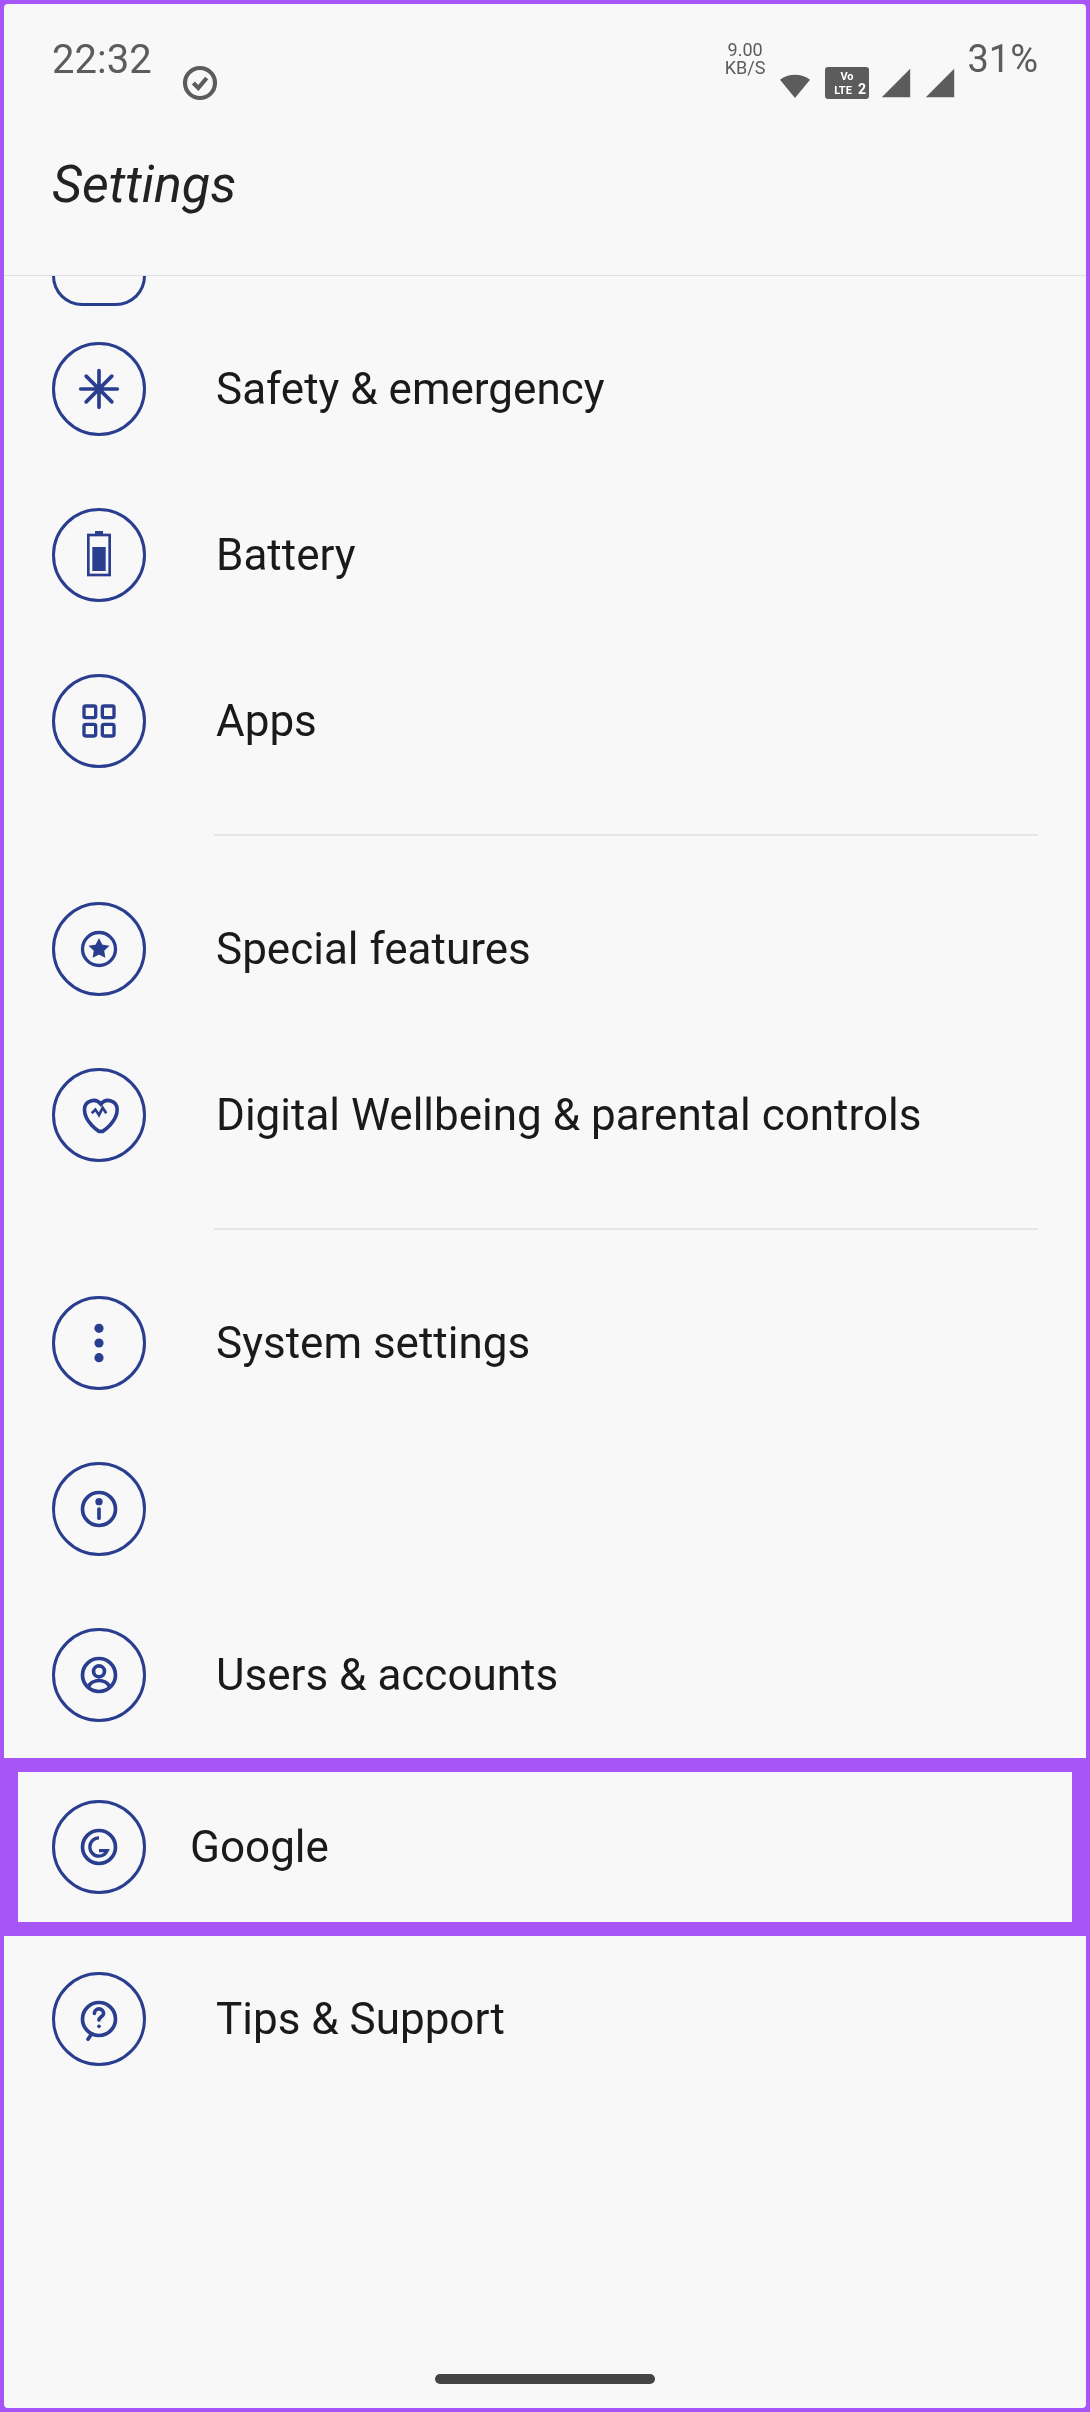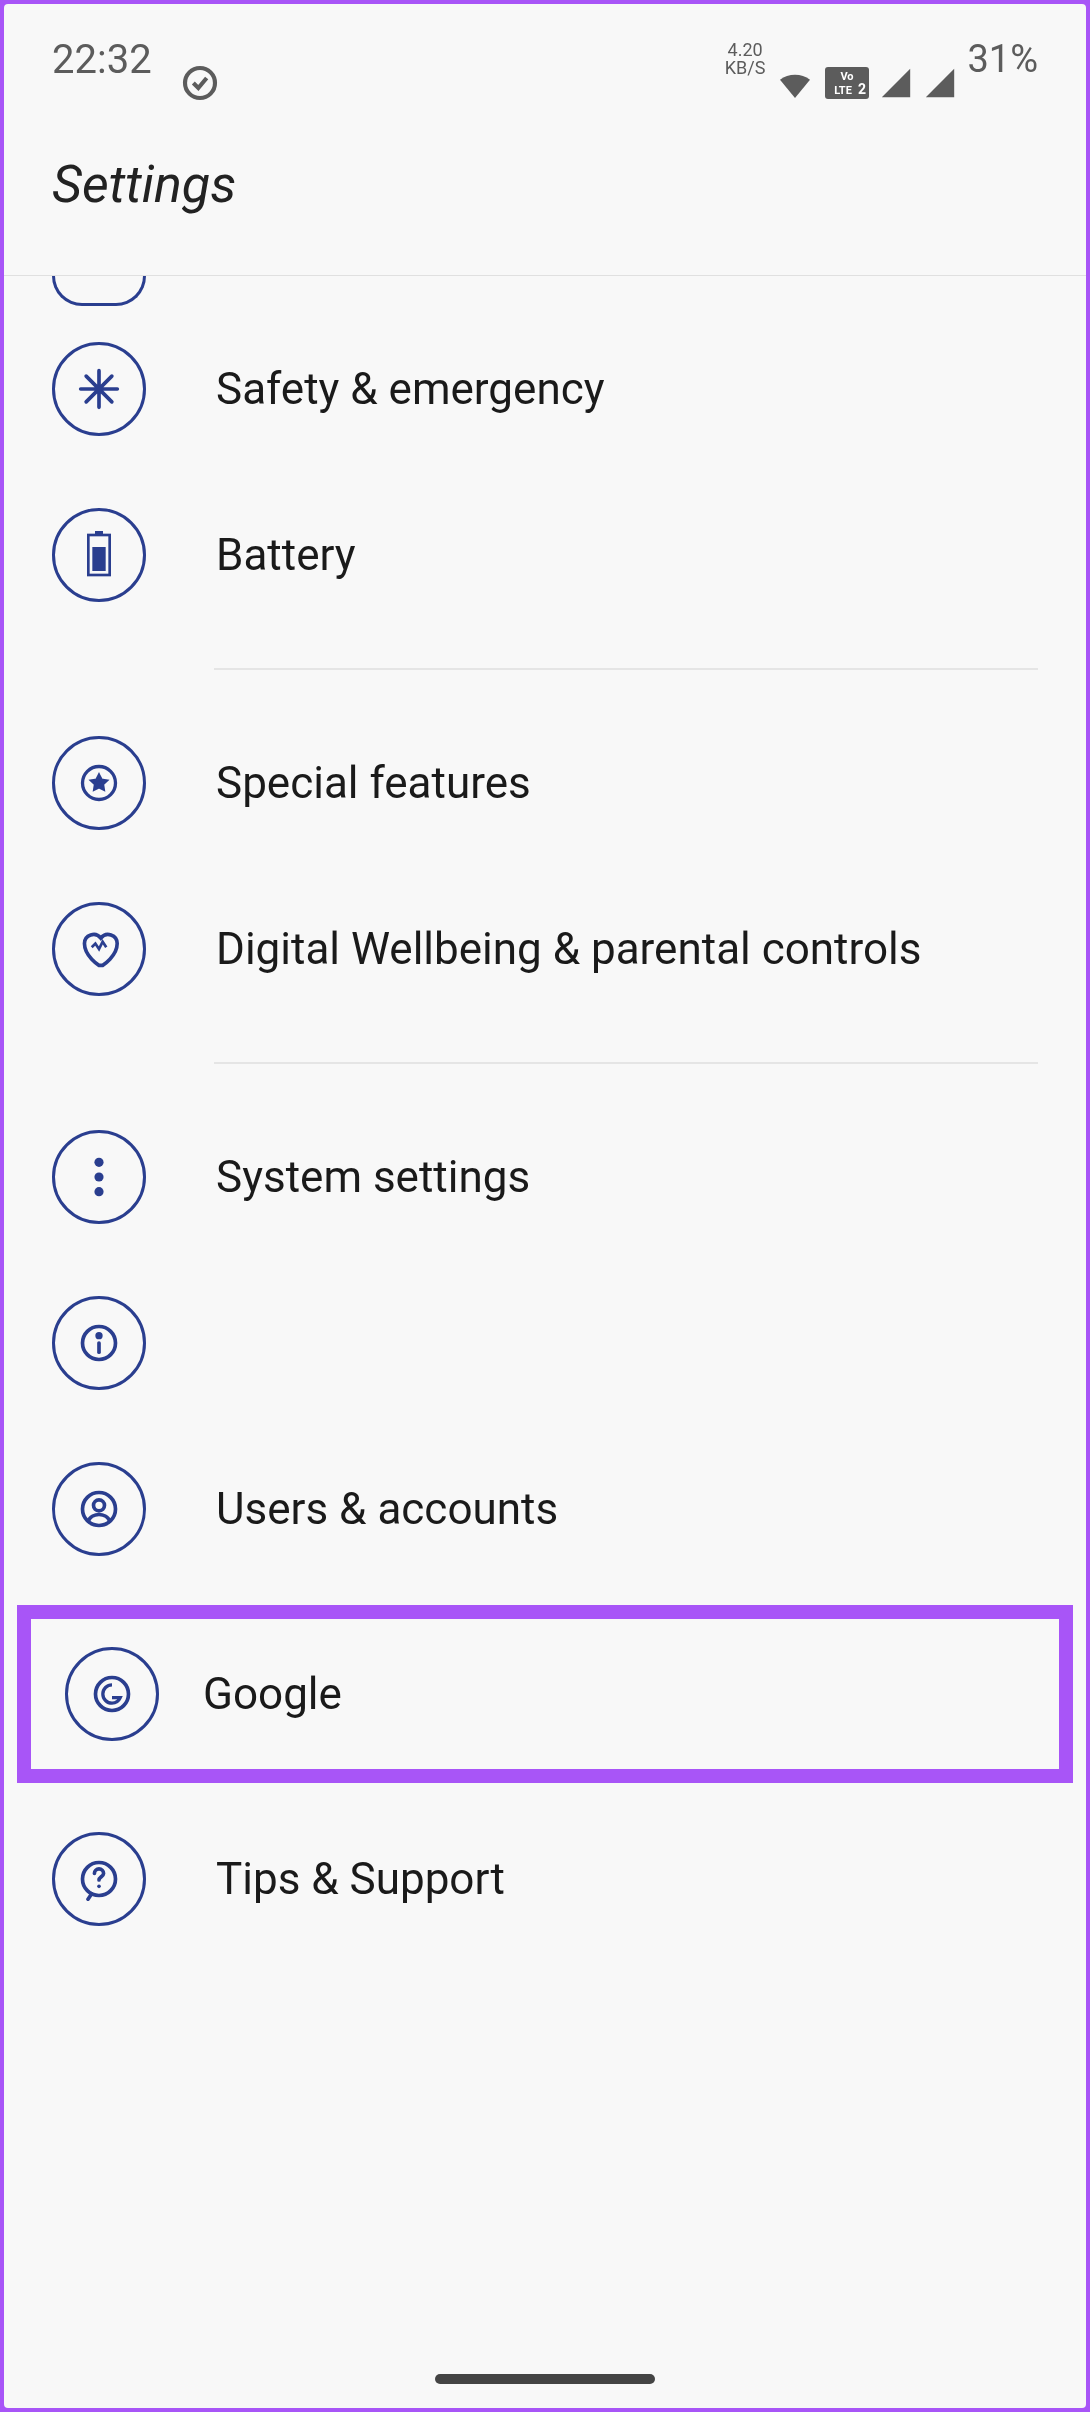--- a/index.html
+++ b/index.html
@@ -77,21 +77,21 @@
     }
     .item {
       display: flex;
       align-items: center;
       height: 166px;
       padding: 0 48px;
       gap: 70px;
     }
     .item-highlight {
       border: 14px solid #a855f7;
-      margin: 13px;
+      margin: 0;
       padding: 0 34px;
       height: 178px;
       gap: 44px;
     }
     .icon-circle {
       width: 94px;
       height: 94px;
       border-radius: 50%;
       border: 3px solid #2a3e8f;
       display: flex;
@@ -149,21 +149,21 @@
       <span class="status-time">22:32</span>
       <span class="status-icon">
         <svg width="40" height="40" viewBox="0 0 24 24" fill="none" stroke="#5c5c5c" stroke-width="2.5">
           <circle cx="12" cy="12" r="9"></circle>
           <path d="M8 12l3 3 5-6"></path>
         </svg>
       </span>
     </div>
     <div class="status-right">
       <div class="small-text">
-        <div>4.20</div>
+        <div>9.00</div>
         <div>KB/S</div>
       </div>
       <span class="status-icon">
         <svg width="40" height="40" viewBox="0 0 24 24" fill="#5c5c5c">
           <path d="M12 21l-9-11c5-4 13-4 18 0l-9 11z"></path>
         </svg>
       </span>
       <span class="status-icon">
         <svg width="44" height="32" viewBox="0 0 44 32">
           <rect x="0" y="0" width="44" height="32" fill="#5c5c5c" rx="3"></rect>
@@ -211,20 +211,31 @@
       <div class="icon-circle">
         <svg width="32" height="48" viewBox="0 0 24 36" fill="none">
           <rect x="9" y="0" width="6" height="3" fill="#2a3e8f"></rect>
           <rect x="4" y="3" width="16" height="30" stroke="#2a3e8f" stroke-width="2" fill="none"></rect>
           <rect x="7" y="12" width="10" height="18" fill="#2a3e8f"></rect>
         </svg>
       </div>
       <span class="item-label">Battery</span>
     </div>
 
+    <div class="item">
+      <div class="icon-circle">
+        <svg width="40" height="40" viewBox="0 0 24 24" fill="none" stroke="#2a3e8f" stroke-width="2">
+          <rect x="3" y="3" width="7" height="7" rx="1"></rect>
+          <rect x="14" y="3" width="7" height="7" rx="1"></rect>
+          <rect x="3" y="14" width="7" height="7" rx="1"></rect>
+          <rect x="14" y="14" width="7" height="7" rx="1"></rect>
+        </svg>
+      </div>
+      <span class="item-label">Apps</span>
+    </div>
 
 
     <div class="section-divider"></div>
 
     <div class="item">
       <div class="icon-circle">
         <svg width="44" height="44" viewBox="0 0 24 24" fill="none" stroke="#2a3e8f" stroke-width="1.8">
           <circle cx="12" cy="12" r="9"></circle>
           <path d="M12 8l1.2 2.4 2.6.4-1.9 1.8.4 2.6-2.3-1.2-2.3 1.2.4-2.6-1.9-1.8 2.6-.4L12 8z" fill="#2a3e8f"></path>
         </svg>

